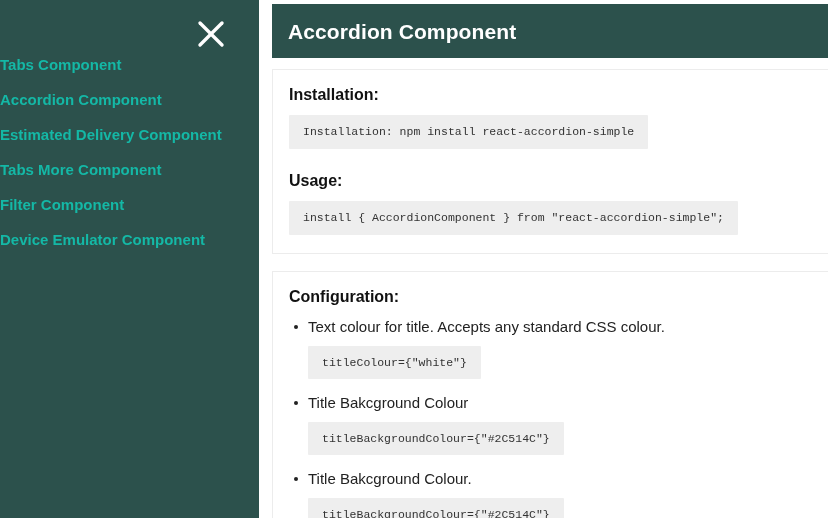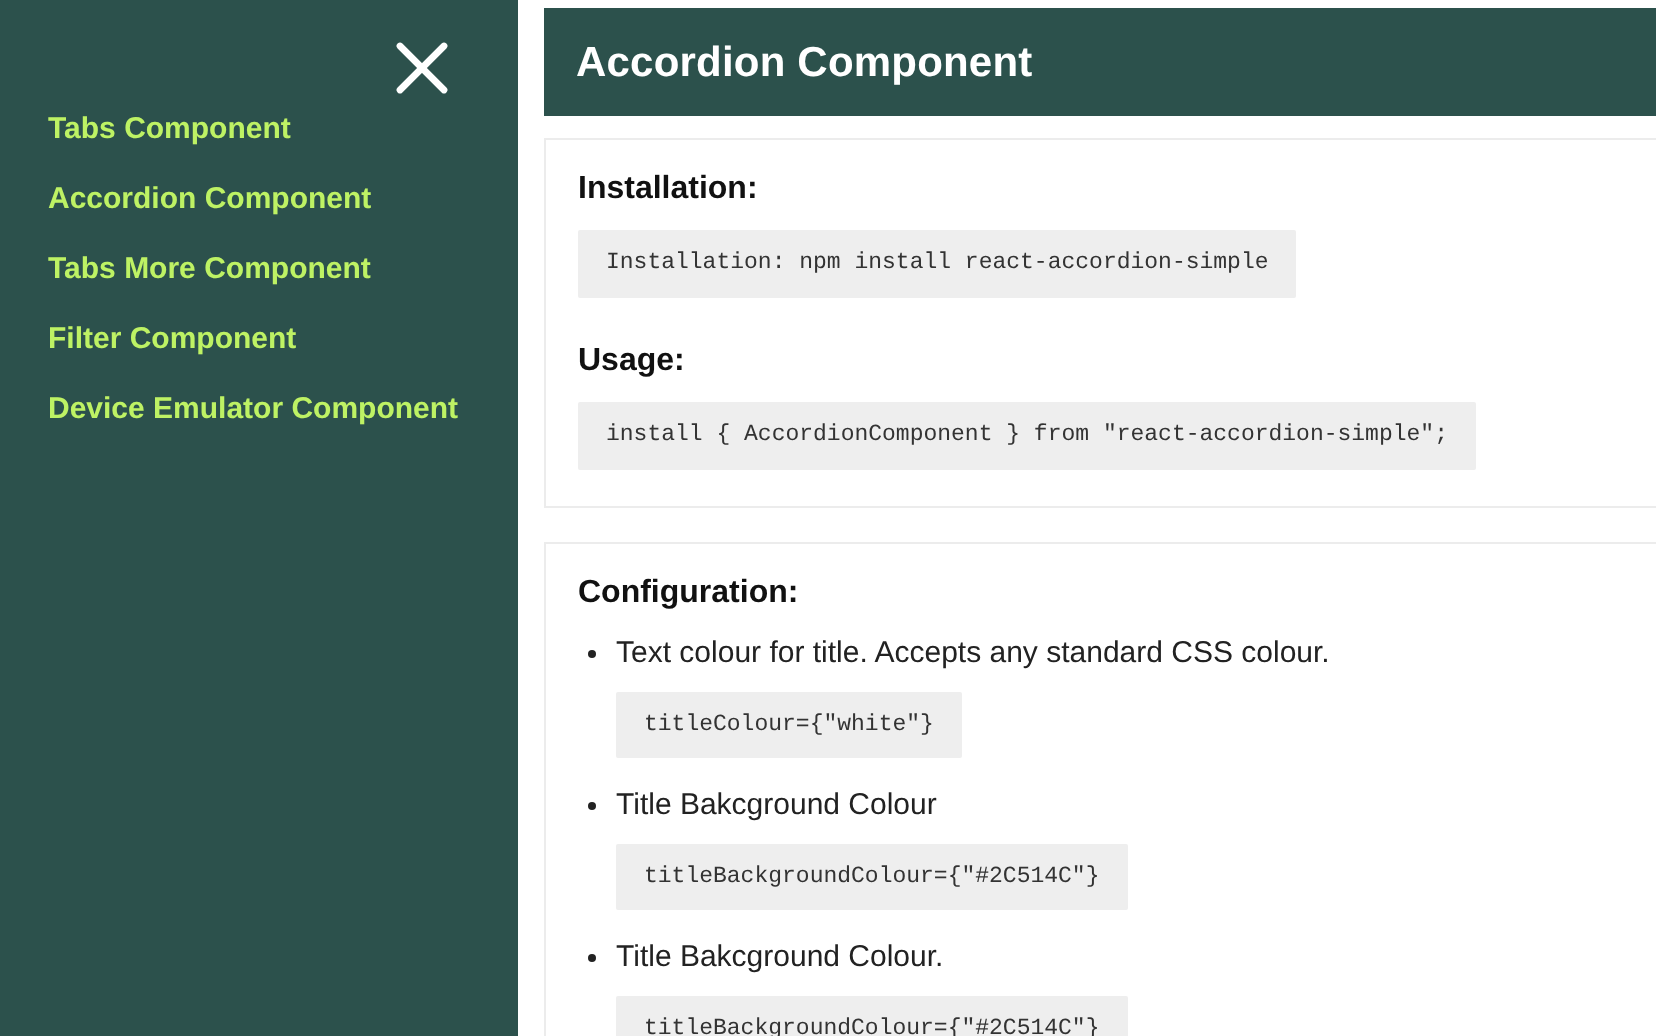--- a/index.html
+++ b/index.html
@@ -50,25 +50,25 @@
     position: absolute;
     top: 57px;
     left: 0;
     right: 0;
     list-style: none;
     margin: 0;
     padding: 0;
   }
   .nav-item {
     display: block;
-    color: #bef264;
+    color: #14b8a6;
     font-size: 15px;
     font-weight: 700;
     line-height: 1;
-    padding: 0 24px;
+    padding: 0 0;
     margin-bottom: 18px;
     height: 17px;
     cursor: pointer;
     white-space: nowrap;
   }
 
   
   .content {
     position: relative;
     flex: 1 1 auto;
@@ -170,20 +170,21 @@
         <svg width="30" height="30" viewBox="0 0 30 30" aria-hidden="true">
           <line x1="4" y1="4" x2="26" y2="26" stroke="#ffffff" stroke-width="3.4" stroke-linecap="round"></line>
           <line x1="26" y1="4" x2="4" y2="26" stroke="#ffffff" stroke-width="3.4" stroke-linecap="round"></line>
         </svg>
       </span>
     </div>
 
     <ul class="nav-list">
       <li class="nav-item">Tabs Component</li>
       <li class="nav-item">Accordion Component</li>
+      <li class="nav-item">Estimated Delivery Component</li>
       <li class="nav-item">Tabs More Component</li>
       <li class="nav-item">Filter Component</li>
       <li class="nav-item">Device Emulator Component</li>
     </ul>
   </aside>
 
   <main class="content">
 
     <div class="page-header">
       <h1>Accordion Component</h1>

